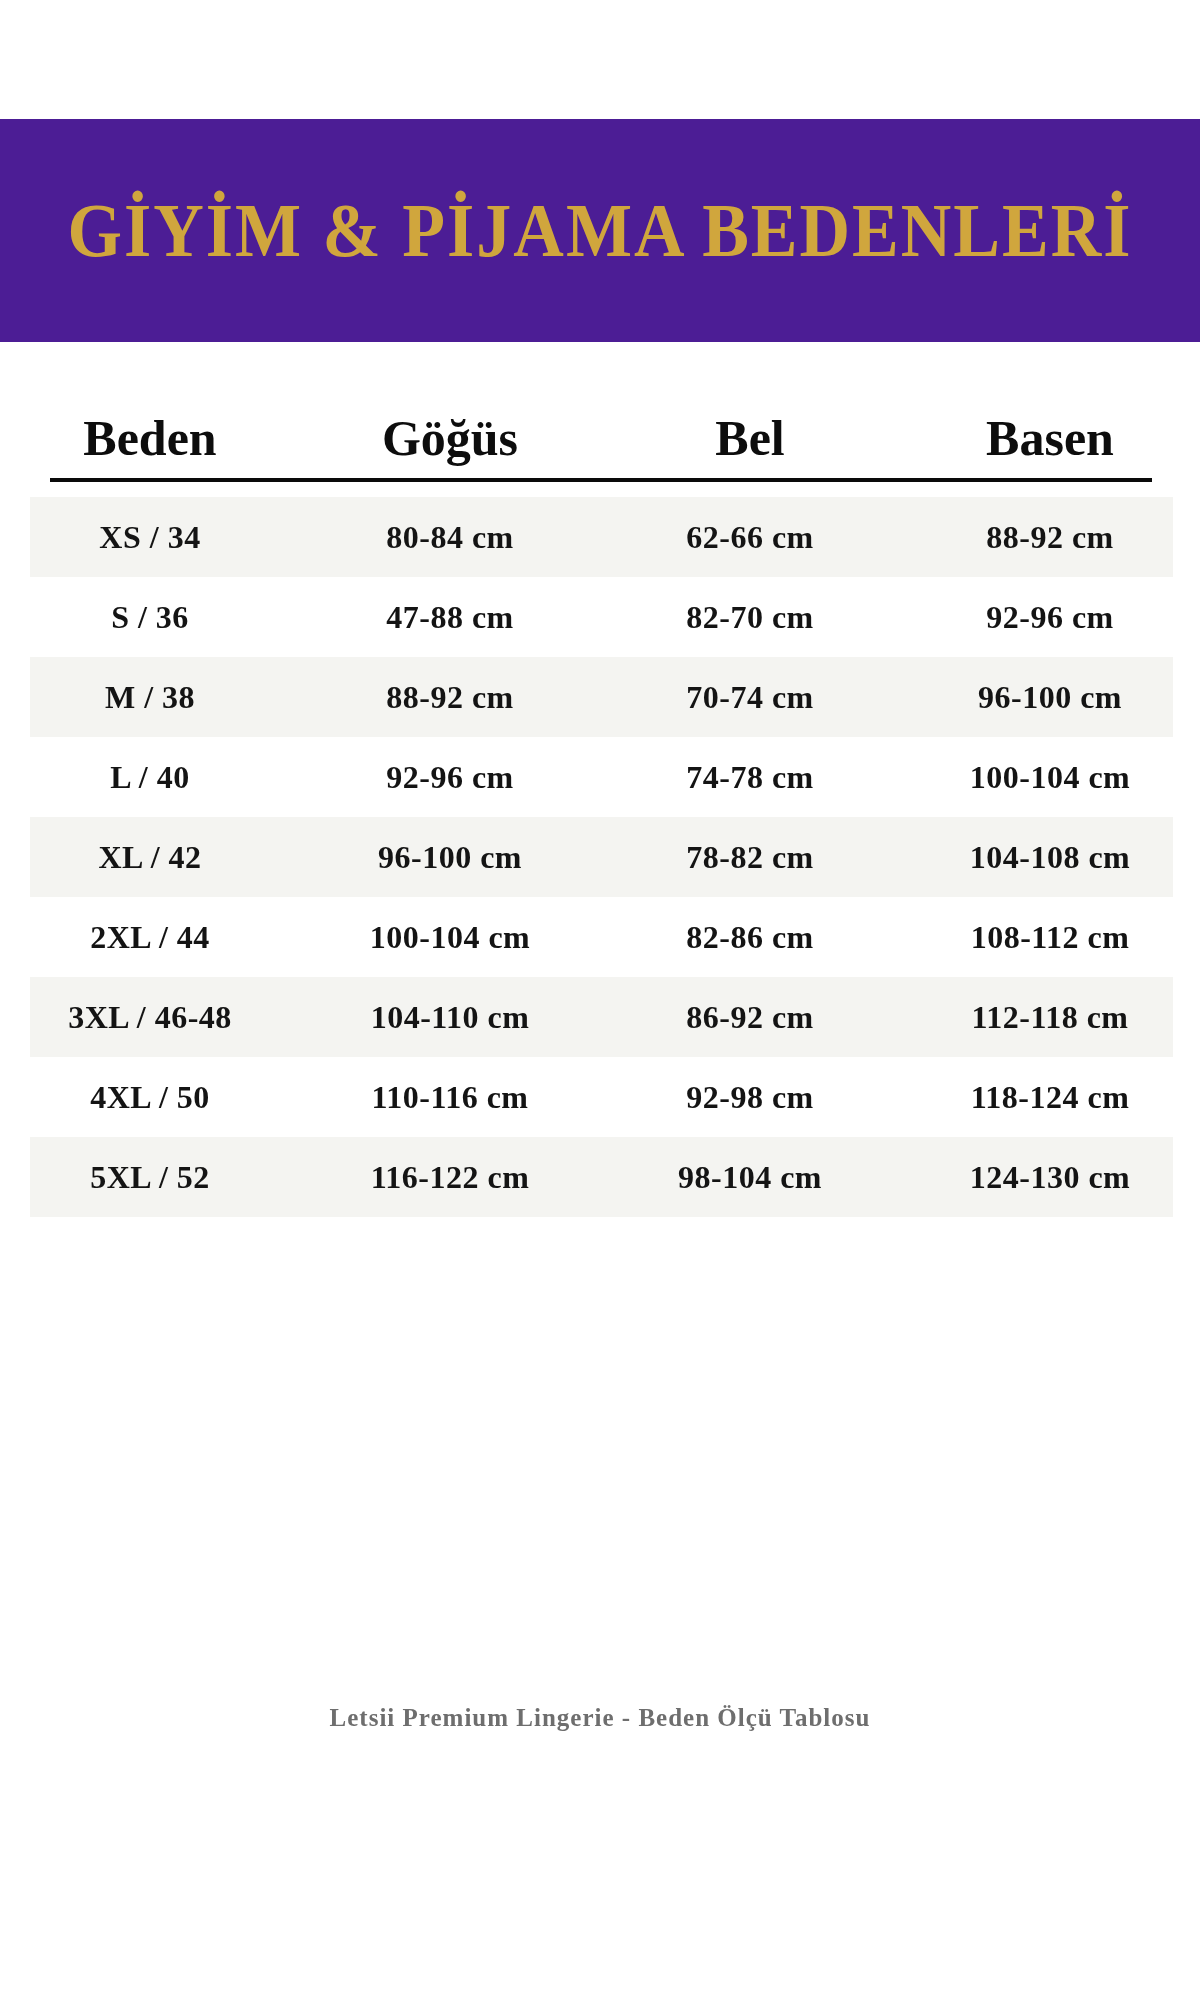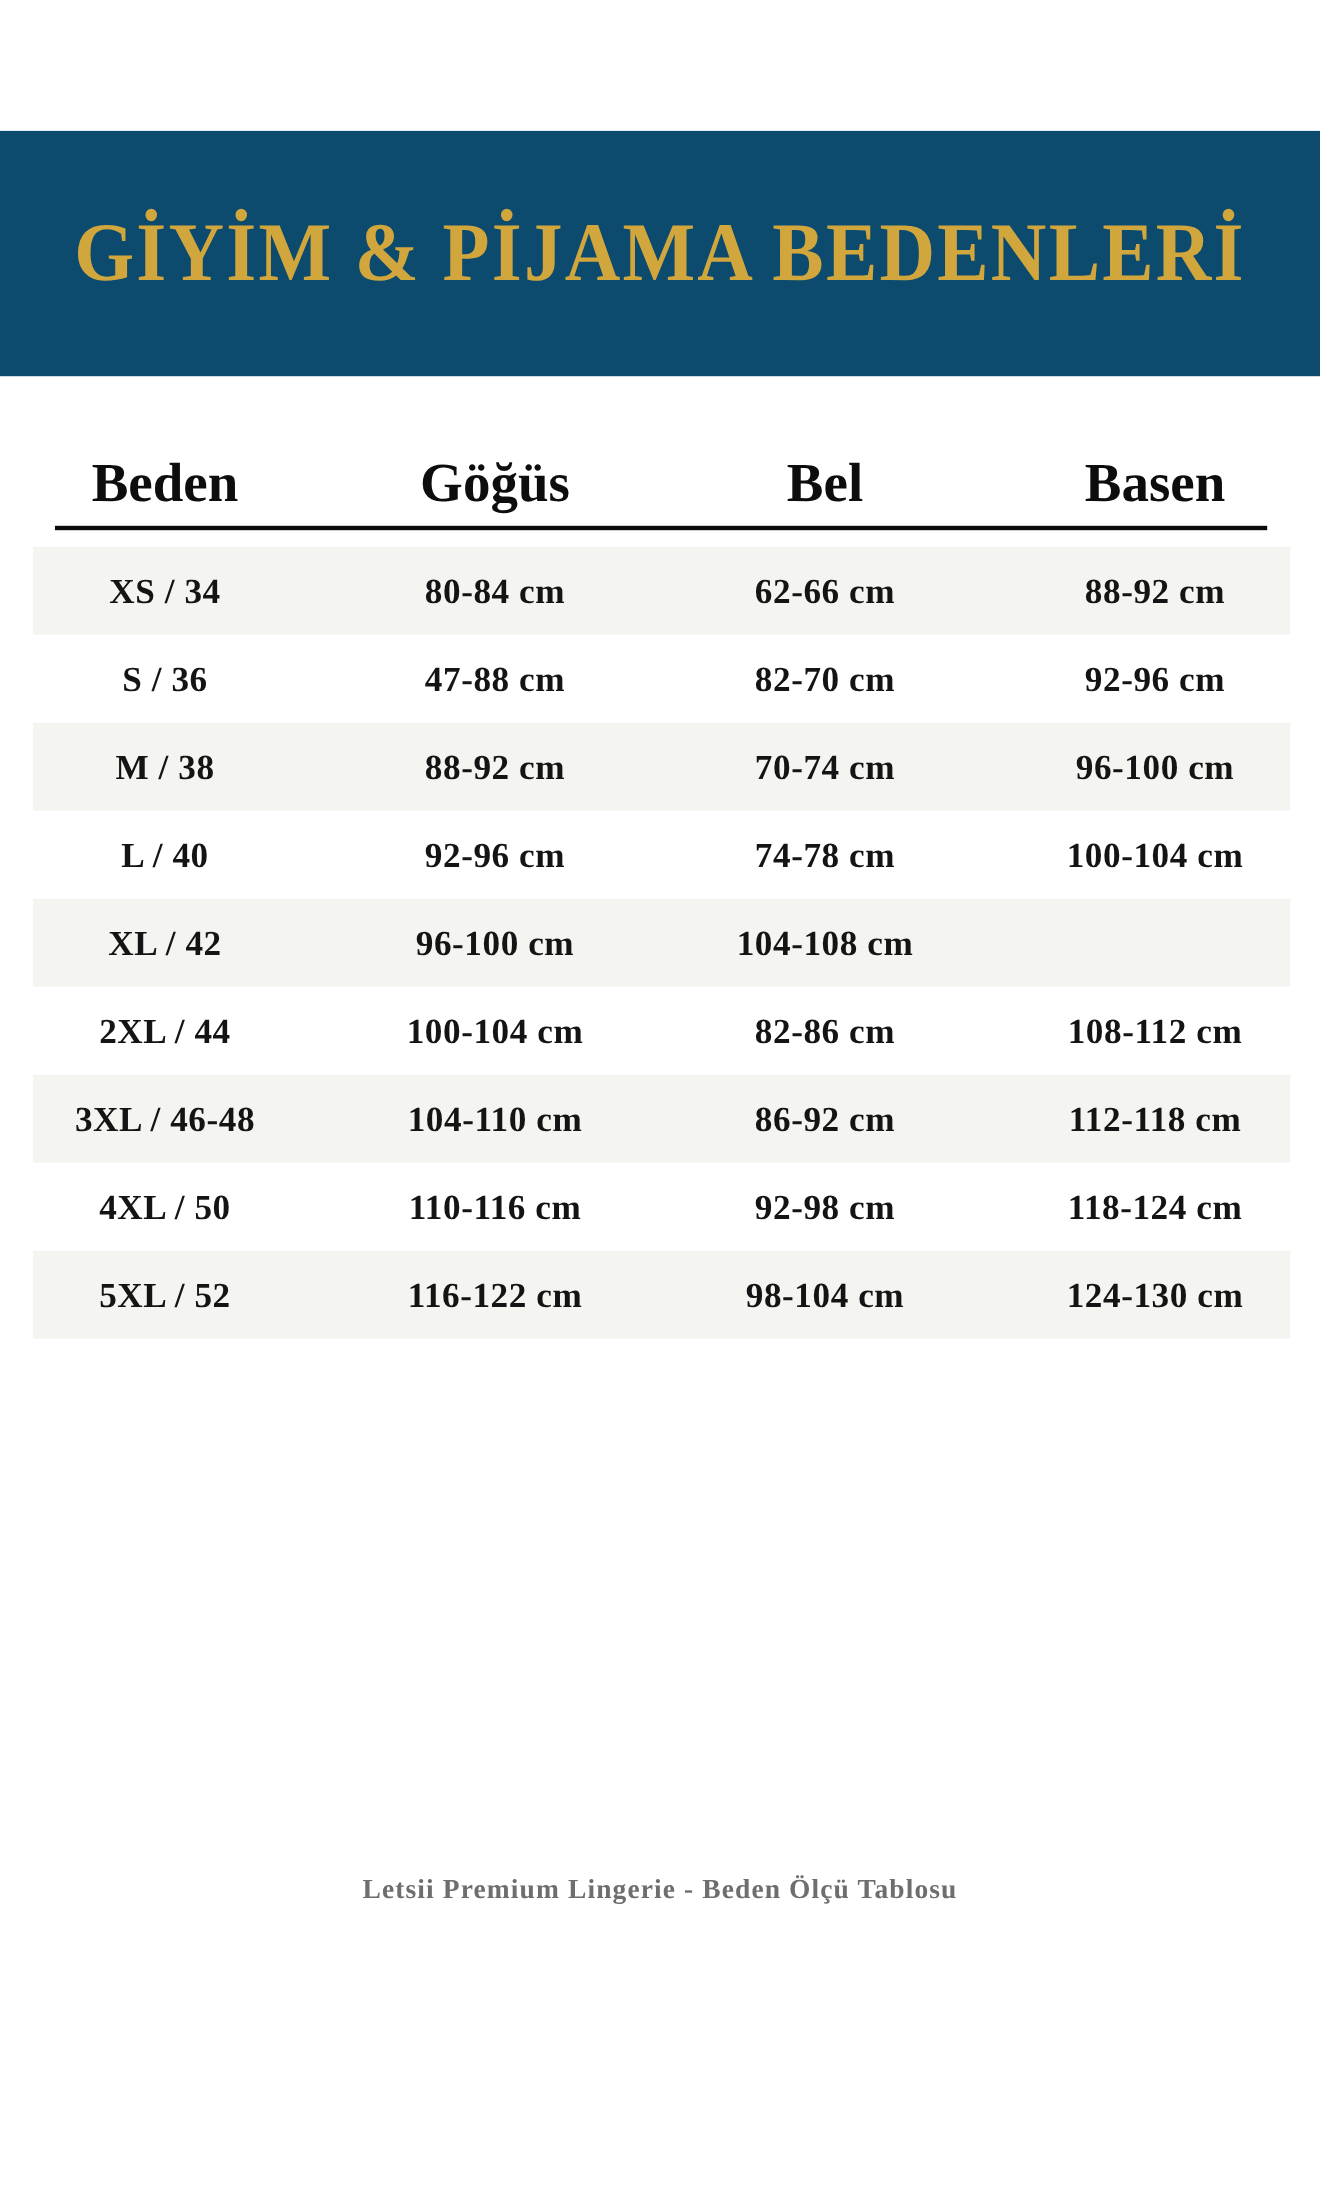--- a/index.html
+++ b/index.html
@@ -15,21 +15,21 @@
     margin: 0 auto;
   }
 
   
   .banner {
     position: absolute;
     top: 119px;
     left: 0;
     width: 1200px;
     height: 223px;
-    background: #0c4a6e;
+    background: #4c1d95;
     display: flex;
     align-items: center;
     justify-content: center;
   }
   .banner-title {
     color: #D0A63D;
     font-size: 70px;
     font-weight: bold;
     letter-spacing: 2px;
     white-space: nowrap;
@@ -151,20 +151,21 @@
     <div class="row">
       <div class="cell">L / 40</div>
       <div class="cell">92-96 cm</div>
       <div class="cell">74-78 cm</div>
       <div class="cell">100-104 cm</div>
     </div>
 
     <div class="row striped">
       <div class="cell">XL / 42</div>
       <div class="cell">96-100 cm</div>
+      <div class="cell">78-82 cm</div>
       <div class="cell">104-108 cm</div>
     </div>
 
     <div class="row">
       <div class="cell">2XL / 44</div>
       <div class="cell">100-104 cm</div>
       <div class="cell">82-86 cm</div>
       <div class="cell">108-112 cm</div>
     </div>
 

